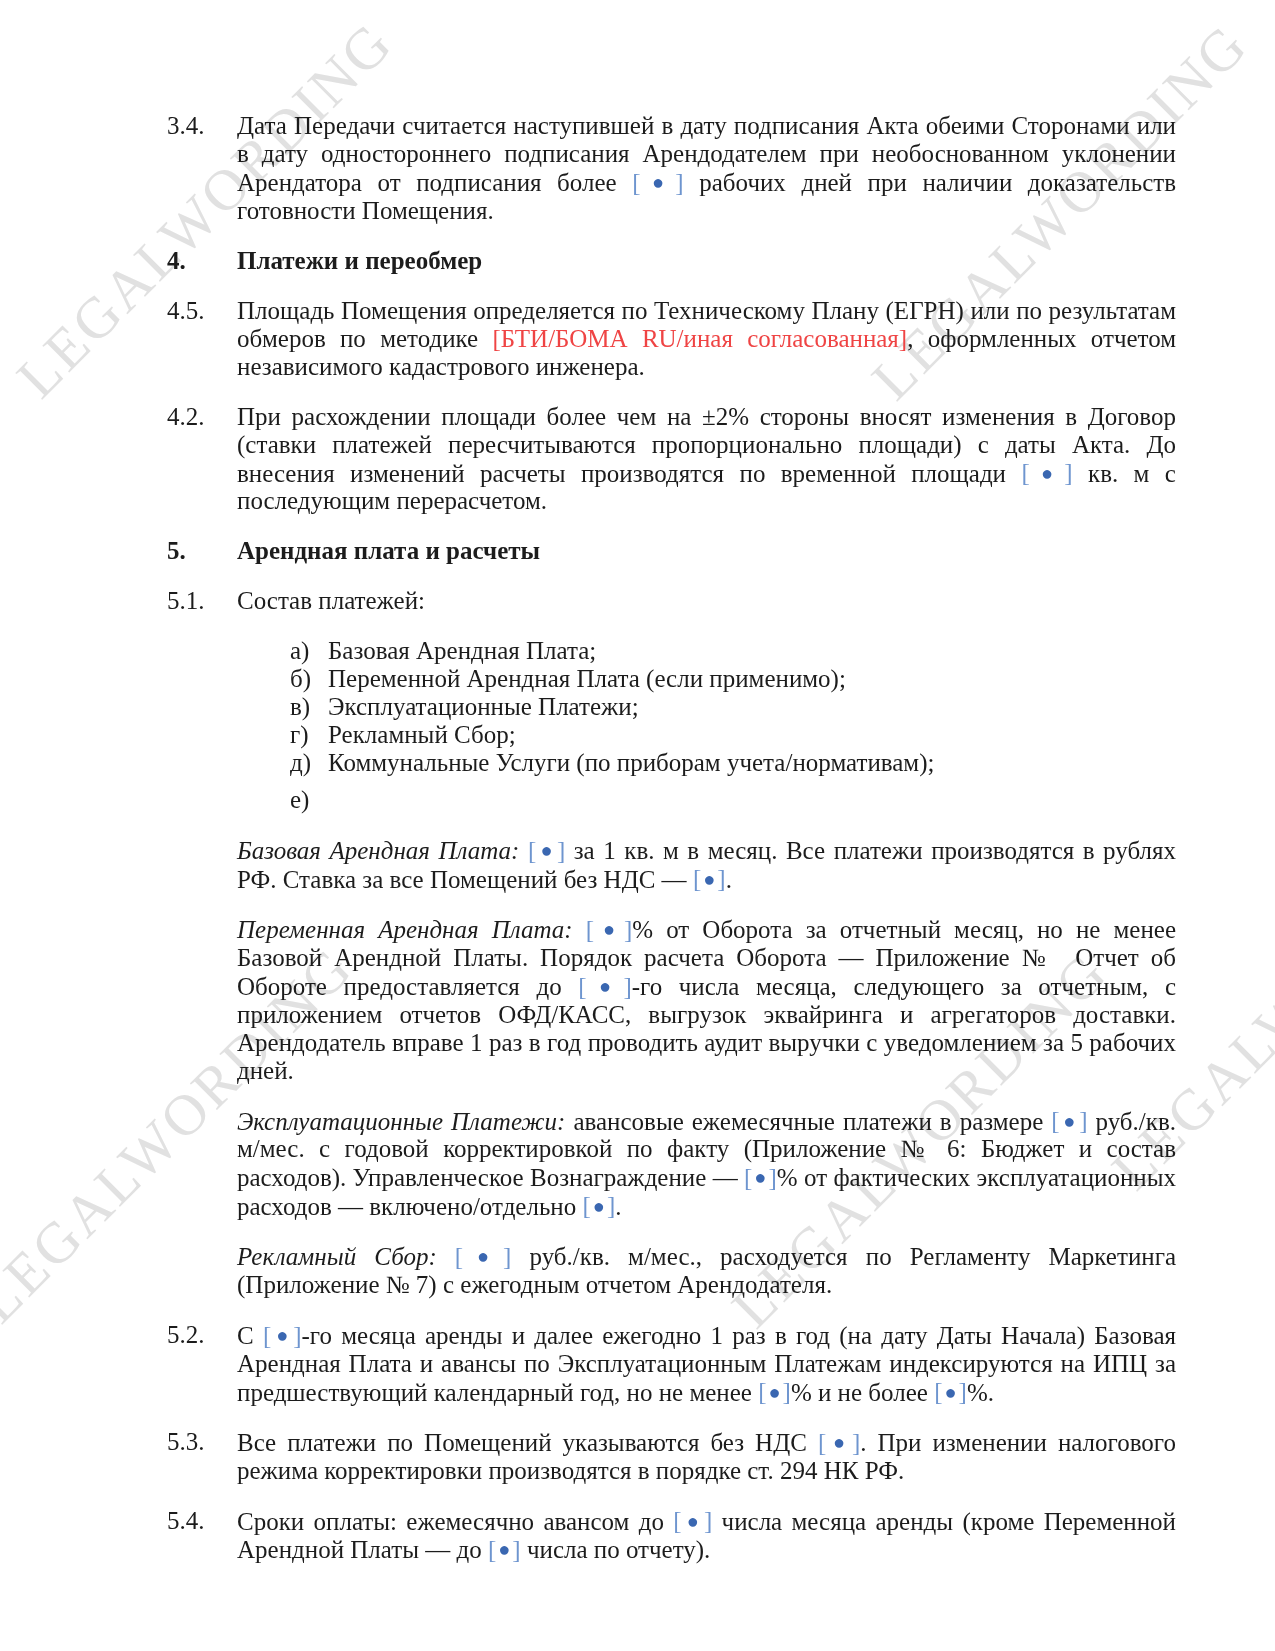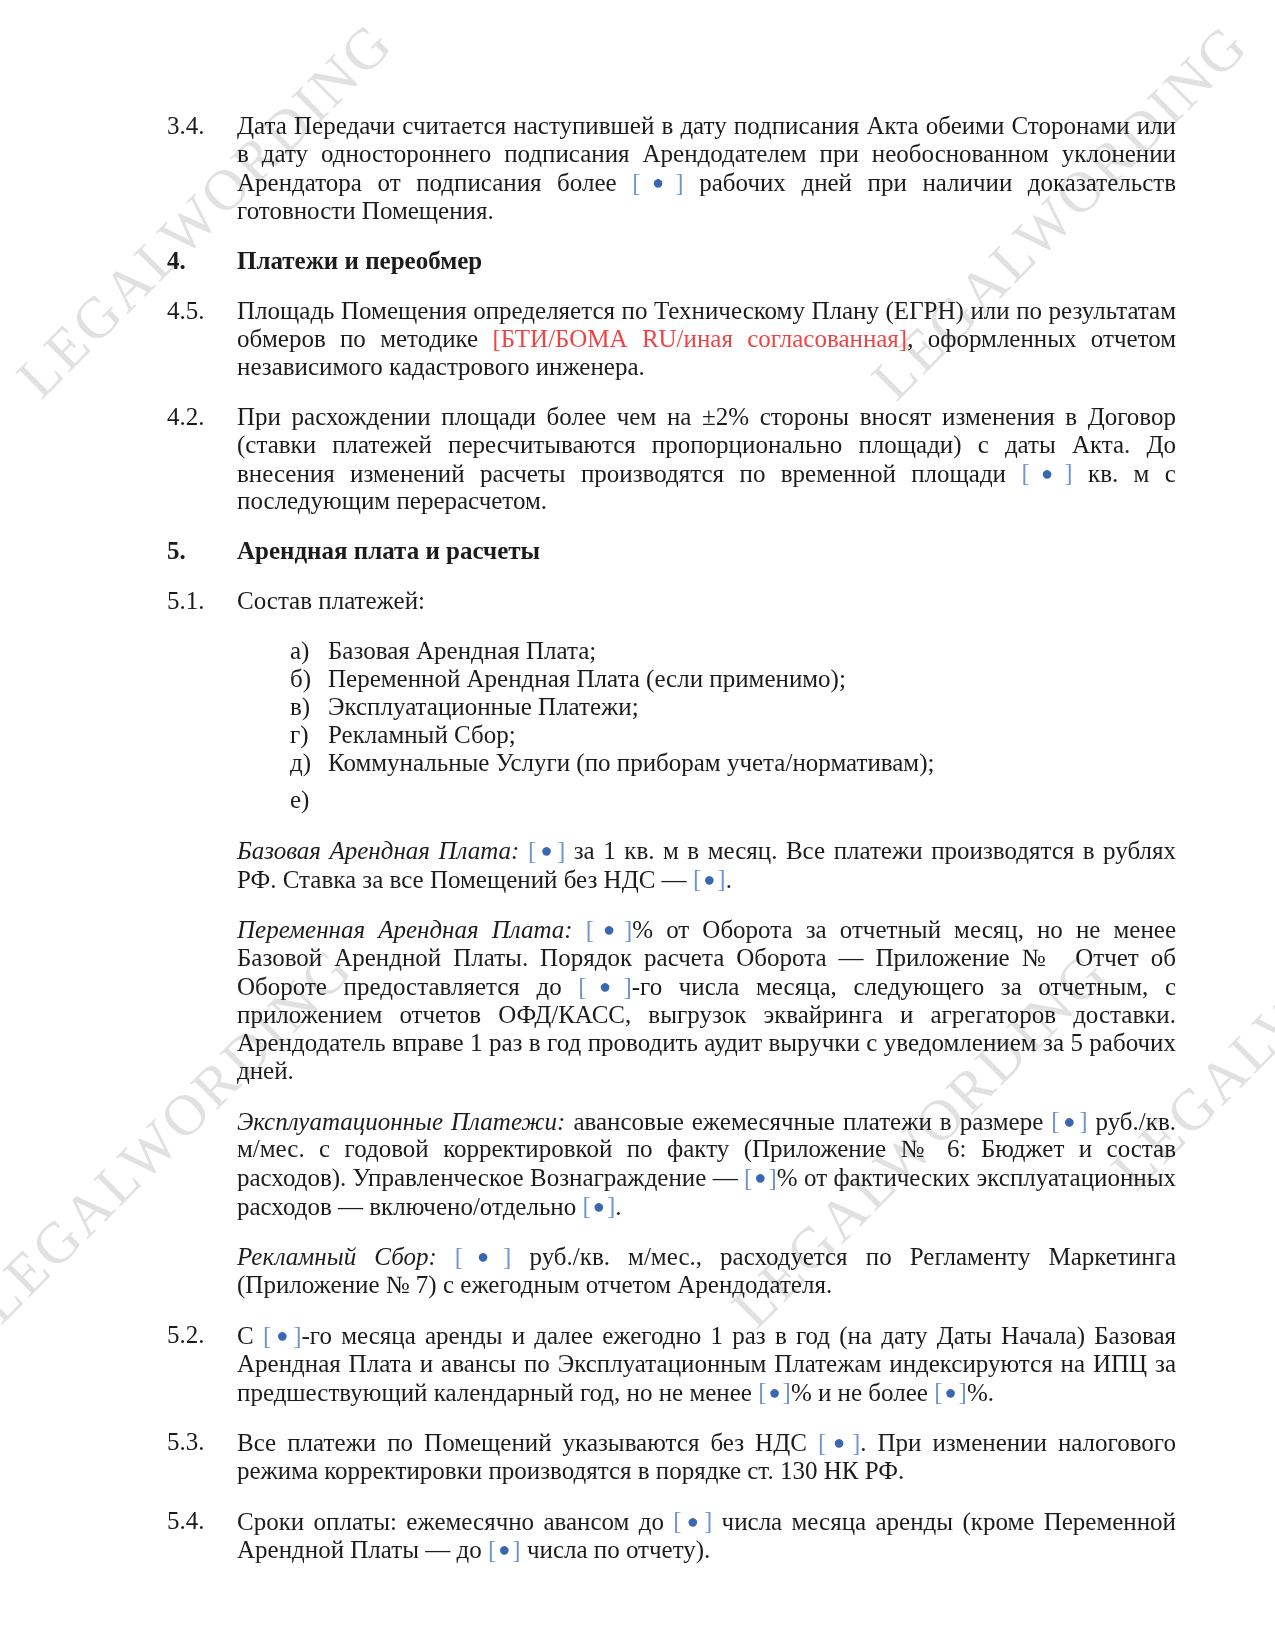--- a/index.html
+++ b/index.html
@@ -152,21 +152,21 @@
       </div>
       <div class="block">
         <div class="row">
           <span class="num">5.2.</span>
           <span class="txt"><span class="run">С </span><span class="ph"><span class="ph-b">[</span><span class="ph-dot">●</span><span class="ph-b">]</span></span><span class="run">-го месяца аренды и далее ежегодно 1 раз в год (на дату Даты Начала) Базовая Арендная Плата и авансы по Эксплуатационным Платежам индексируются на ИПЦ за предшествующий календарный год, но не менее </span><span class="ph"><span class="ph-b">[</span><span class="ph-dot">●</span><span class="ph-b">]</span></span><span class="run">% и не более </span><span class="ph"><span class="ph-b">[</span><span class="ph-dot">●</span><span class="ph-b">]</span></span><span class="run">%.</span></span>
         </div>
       </div>
       <div class="block">
         <div class="row">
           <span class="num">5.3.</span>
-          <span class="txt"><span class="run">Все платежи по Помещений указываются без НДС </span><span class="ph"><span class="ph-b">[</span><span class="ph-dot">●</span><span class="ph-b">]</span></span><span class="run">. При изменении налогового режима корректировки производятся в порядке ст. 130 НК РФ.</span></span>
+          <span class="txt"><span class="run">Все платежи по Помещений указываются без НДС </span><span class="ph"><span class="ph-b">[</span><span class="ph-dot">●</span><span class="ph-b">]</span></span><span class="run">. При изменении налогового режима корректировки производятся в порядке ст. 294 НК РФ.</span></span>
         </div>
       </div>
       <div class="block">
         <div class="row">
           <span class="num">5.4.</span>
           <span class="txt"><span class="run">Сроки оплаты: ежемесячно авансом до </span><span class="ph"><span class="ph-b">[</span><span class="ph-dot">●</span><span class="ph-b">]</span></span><span class="run"> числа месяца аренды (кроме Переменной Арендной Платы — до </span><span class="ph"><span class="ph-b">[</span><span class="ph-dot">●</span><span class="ph-b">]</span></span><span class="run"> числа по отчету).</span></span>
         </div>
       </div>
     </div>
 </div>

